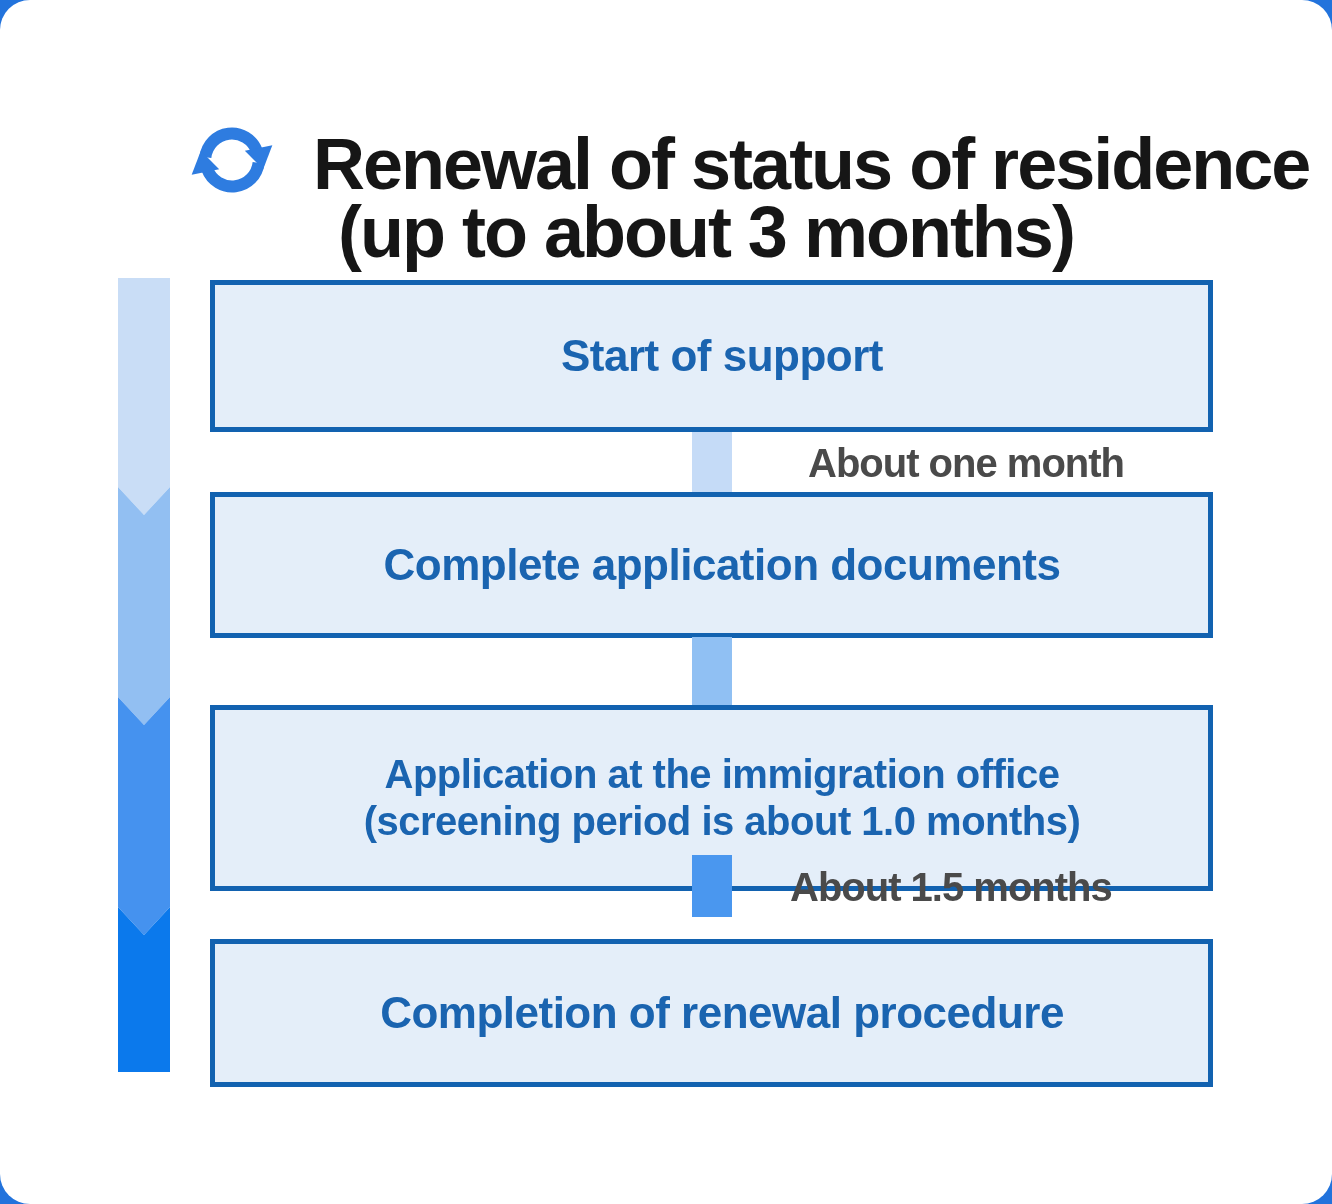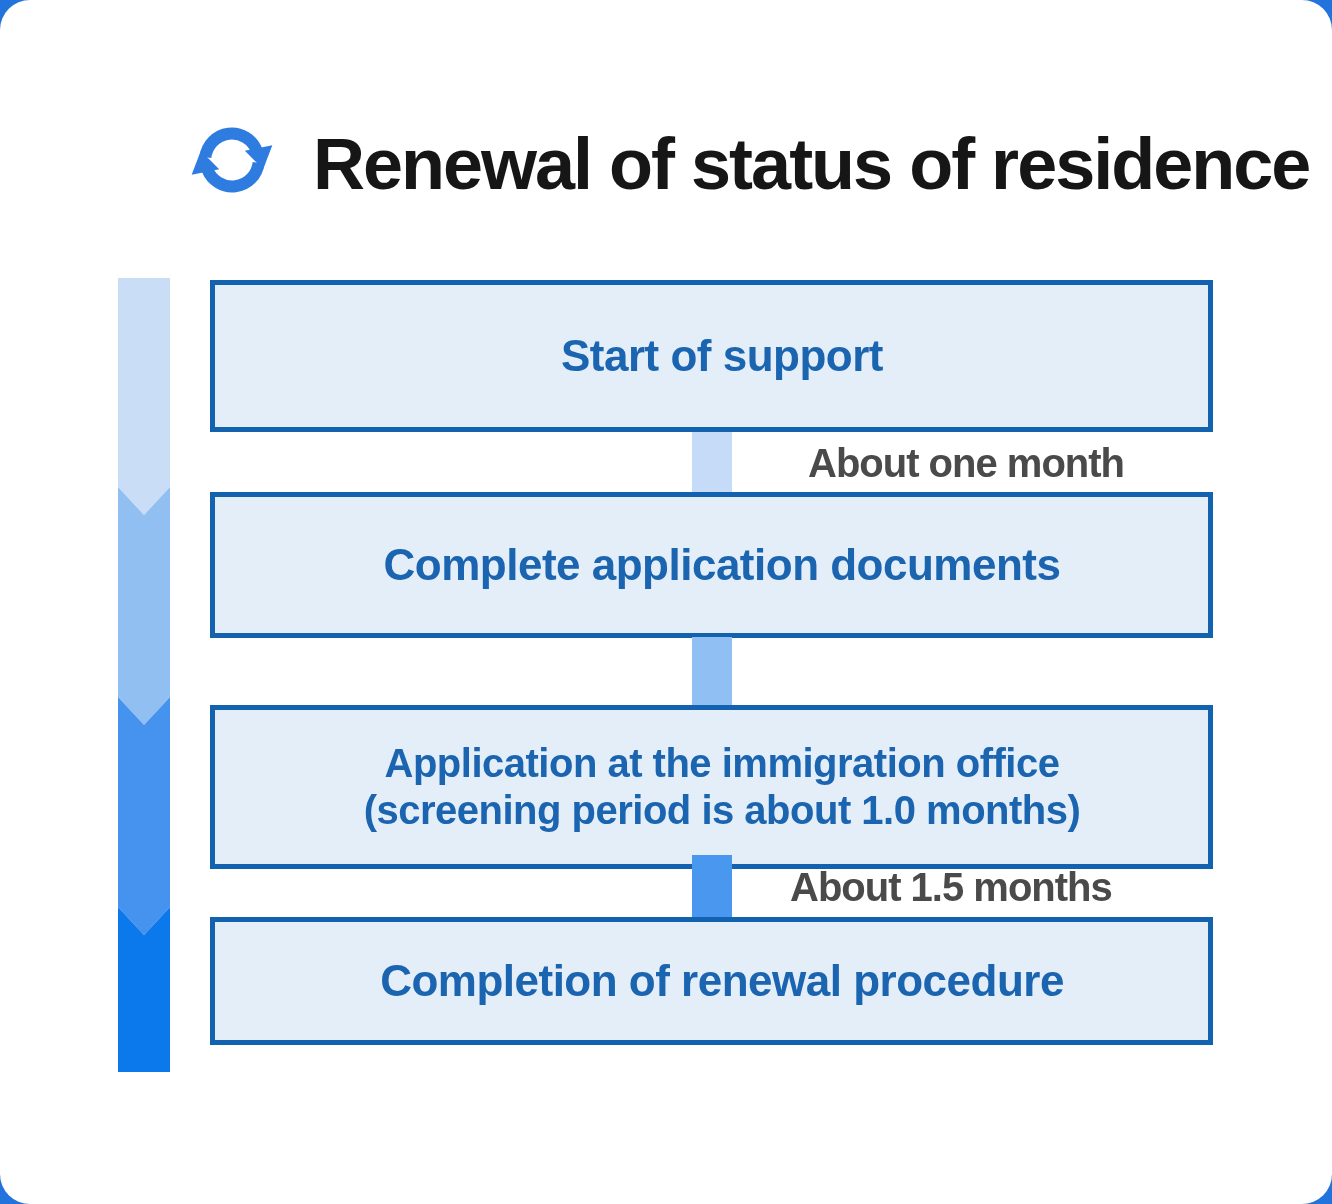--- a/index.html
+++ b/index.html
@@ -24,22 +24,22 @@
   
   .stepbox{
     position:absolute;left:210px;width:1003px;box-sizing:border-box;
     border:5px solid #1262b0;background:#e4eef9;
     display:flex;flex-direction:column;align-items:center;justify-content:center;
     color:#1a64b0;font-weight:700;font-size:44px;letter-spacing:-0.5px;
     text-align:center;line-height:1.15;white-space:nowrap;padding-left:21px;
   }
   #box1{top:280px;height:152px;}
   #box2{top:492px;height:146px;}
-  #box3{top:705px;height:164px;font-size:40px;line-height:47px;}
-  #box4{top:917px;height:128px;}
+  #box3{top:705px;height:186px;font-size:40px;line-height:47px;}
+  #box4{top:939px;height:148px;}
   
   .connector{position:absolute;left:692px;width:40px;}
   #conn1{top:432px;height:60px;background:#c5dbf7;}
   #conn2{top:637px;height:68px;background:#90c0f3;}
   #conn3{top:855px;height:62px;background:#4a97ef;}
   
   .interval{
     position:absolute;color:#4a4a4a;font-weight:700;font-size:40px;
     letter-spacing:-1px;white-space:nowrap;
   }
@@ -56,20 +56,21 @@
       <g stroke="#2e7ce0" stroke-width="13" fill="none">
         <path d="M19 45 A29 29 0 0 1 75 38"></path>
         <path d="M77 51 A29 29 0 0 1 21 58"></path>
       </g>
       <polygon fill="#2e7ce0" points="62,38 92,32 82,58"></polygon>
       <polygon fill="#2e7ce0" points="34,58 4,64 14,38"></polygon>
     </svg>
   </span>
   <h1 class="title">
     <span>Renewal of status of residence</span>
+    <span class="line2">(up to about 3 months)</span>
   </h1>
 
   <span class="timeline-arrow">
     <svg width="52" height="794" viewBox="0 0 52 794" aria-hidden="true">
       <polygon fill="#c9ddf6" points="0,0 52,0 52,209 26,237 0,209"></polygon>
       <polygon fill="#92bff2" points="0,209 26,237 52,209 52,419 26,447 0,419"></polygon>
       <polygon fill="#4592ef" points="0,419 26,447 52,419 52,629 26,657 0,629"></polygon>
       <polygon fill="#0b79ec" points="0,629 26,657 52,629 52,794 0,794"></polygon>
     </svg>
   </span>

